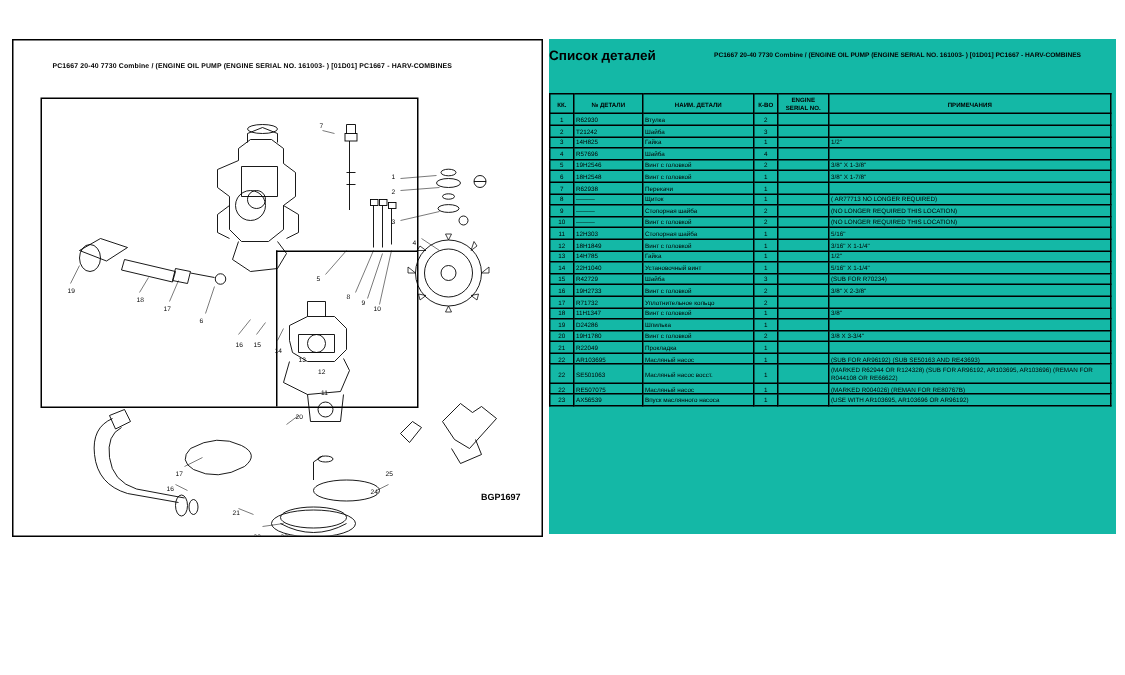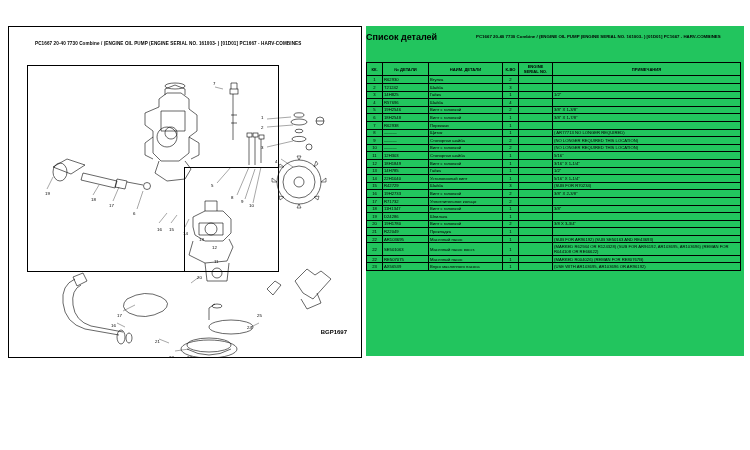--- a/index.html
+++ b/index.html
@@ -10,21 +10,21 @@
   .left-panel{position:absolute;left:8px;top:26px;width:352px;height:330px;border:1px solid #000;background:#fff;}
   .left-header{position:absolute;left:26px;top:14px;width:300px;font-size:4.6px;line-height:6px;color:#000;font-weight:bold;letter-spacing:0.1px;}
   .diagram-box{position:absolute;left:18px;top:38px;width:250px;height:205px;border:1px solid #000;}
   .subbox{position:absolute;left:175px;top:140px;width:93px;height:103px;border-left:1px solid #000;border-top:1px solid #000;}
   .dcode{position:absolute;right:14px;bottom:22px;font-size:6px;font-weight:bold;color:#000;font-family:"Liberation Sans",sans-serif;}
 
   svg.dia{position:absolute;left:0;top:0;width:352px;height:330px;}
   .lbl{font-size:4.4px;font-family:"Liberation Sans",sans-serif;fill:#000;}
 
   
-  .right-panel{position:absolute;left:366px;top:26px;width:378px;height:330px;background:#22c55e;}
+  .right-panel{position:absolute;left:366px;top:26px;width:378px;height:330px;background:#14b8a6;}
   .r-title{position:absolute;left:0;top:6px;width:120px;font-size:9px;font-weight:bold;color:#000;}
   .r-head{position:absolute;left:110px;top:8px;width:250px;font-size:4.4px;line-height:6px;font-weight:bold;color:#000;}
 
   table.parts{position:absolute;left:0;top:36px;width:374px;border-collapse:collapse;table-layout:fixed;}
   table.parts th,table.parts td{border:1px solid #000;font-size:4.2px;line-height:5.2px;padding:0.5px 1px;color:#000;vertical-align:middle;height:7.6px;box-sizing:border-box;}
   table.parts th{font-weight:bold;text-align:center;font-size:4.1px;padding:1px 1px;}
   col.c0{width:16px}
   col.c1{width:46px}
   col.c2{width:74px}
   col.c3{width:16px}

